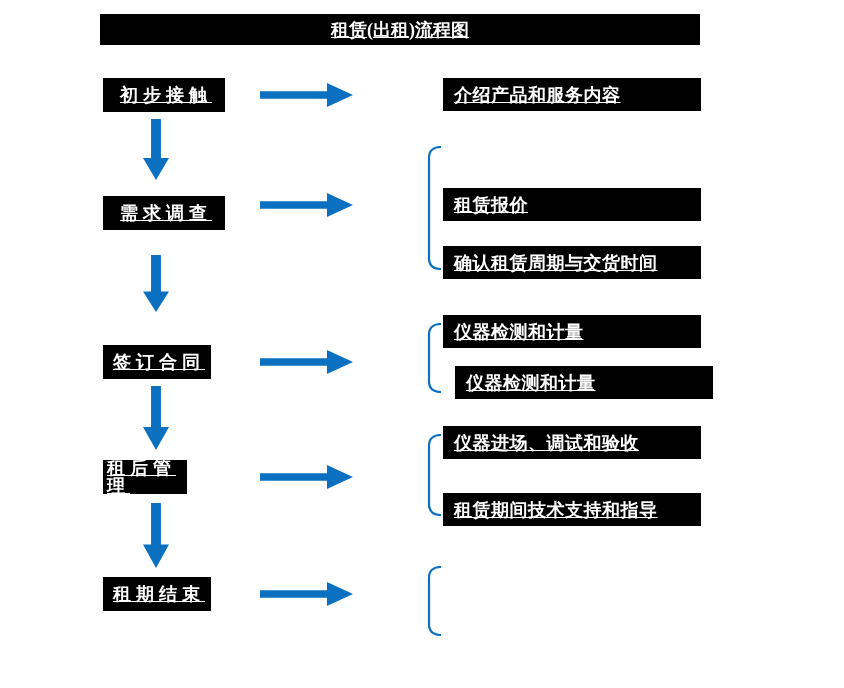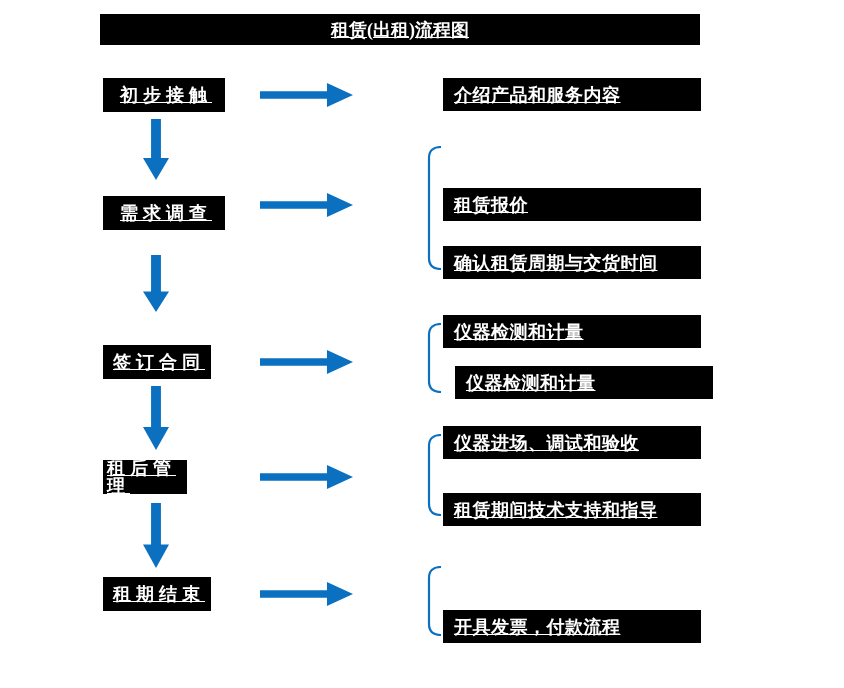--- a/index.html
+++ b/index.html
@@ -109,15 +109,14 @@
 
   <div class="box item" style="top:188px;">租赁报价</div>
   <div class="box item" style="top:246px;">确认租赁周期与交货时间</div>
 
   <div class="box item" style="top:315px;">仪器检测和计量</div>
   <div class="box item" style="top:366px;margin-left:12px;">仪器检测和计量</div>
 
   <div class="box item" style="top:426px;">仪器进场、调试和验收</div>
   <div class="box item" style="top:493px;">租赁期间技术支持和指导</div>
 
-  <div class="box item" style="top:610px;">开具发票，付款流程</div>
 
 </div>
 
 </body></html>

